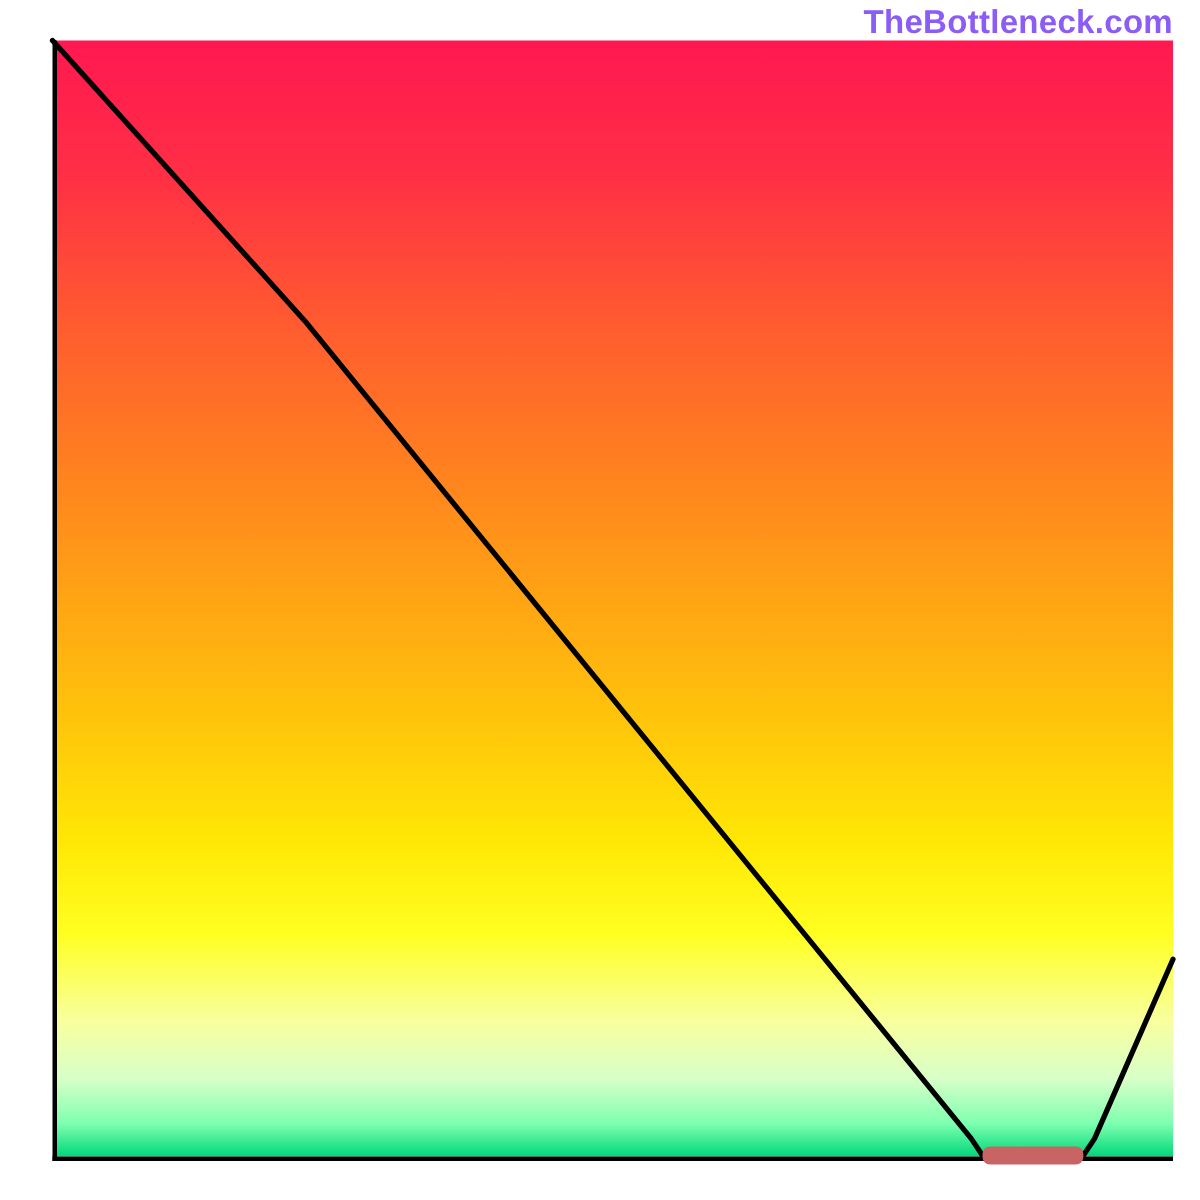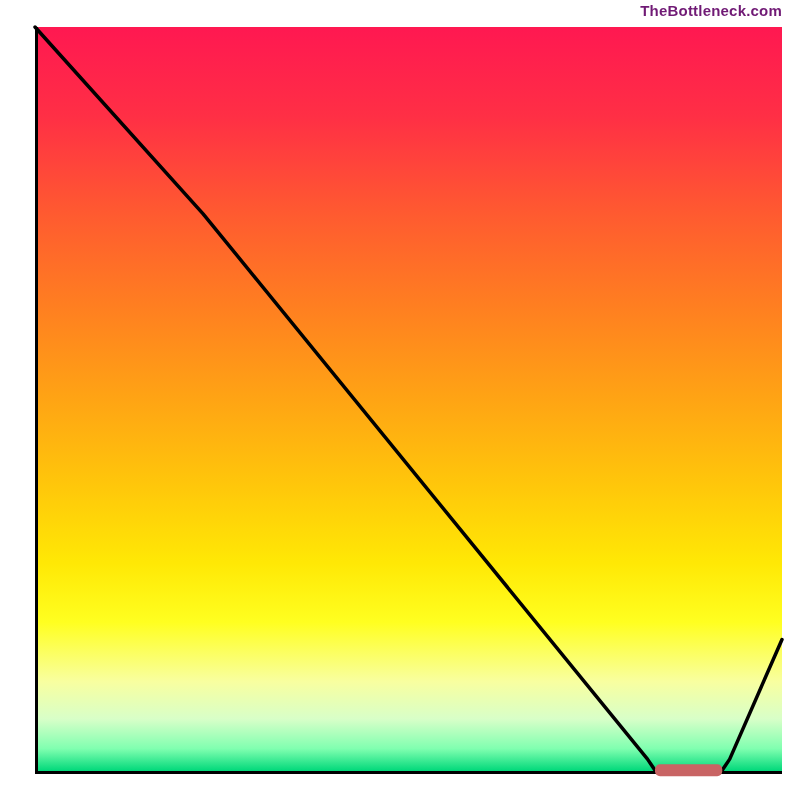--- a/index.html
+++ b/index.html
@@ -12,23 +12,23 @@
   }
   .container {
     position: relative;
     width: 800px;
     height: 800px;
   }
   .attribution {
     position: absolute;
     top: 2px;
     right: 18px;
-    font-size: 15px;
+    font-size: 22px;
     font-weight: 600;
-    color: #701a75;
+    color: #8b5cf6;
     letter-spacing: 0.2px;
   }
   svg {
     display: block;
   }
 </style>
 </head>
 <body>
 
 <div class="container">

